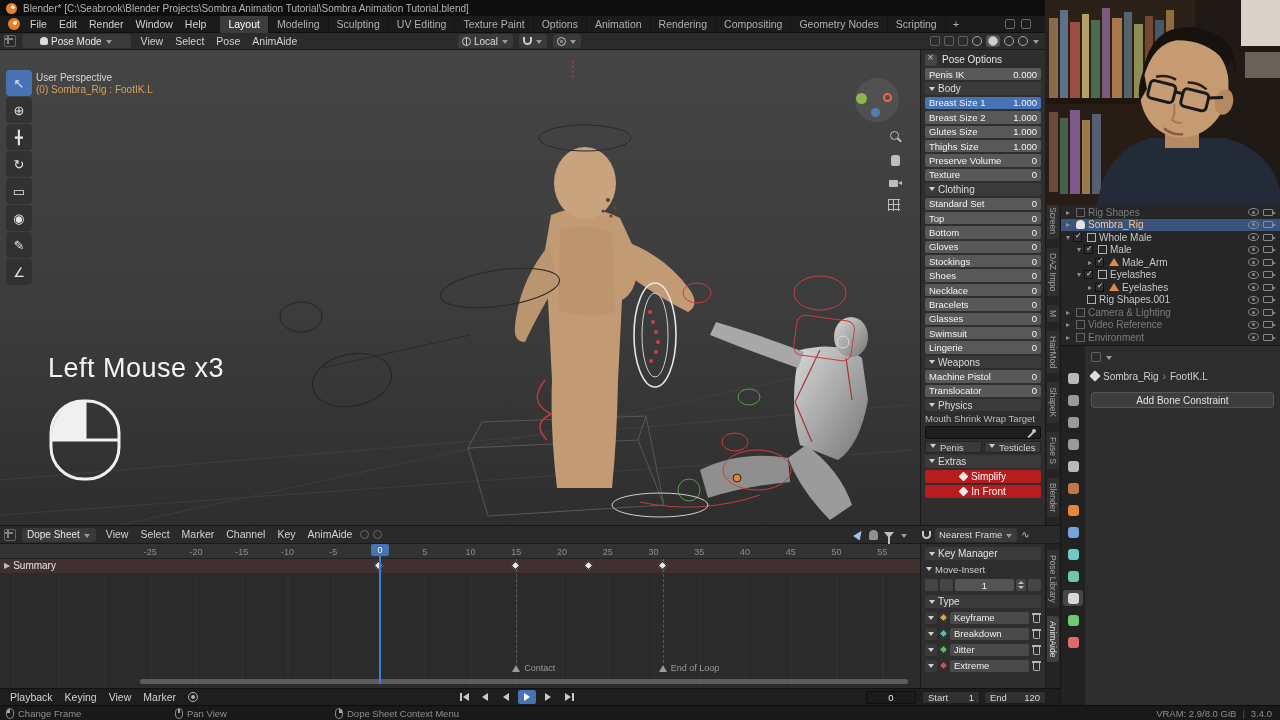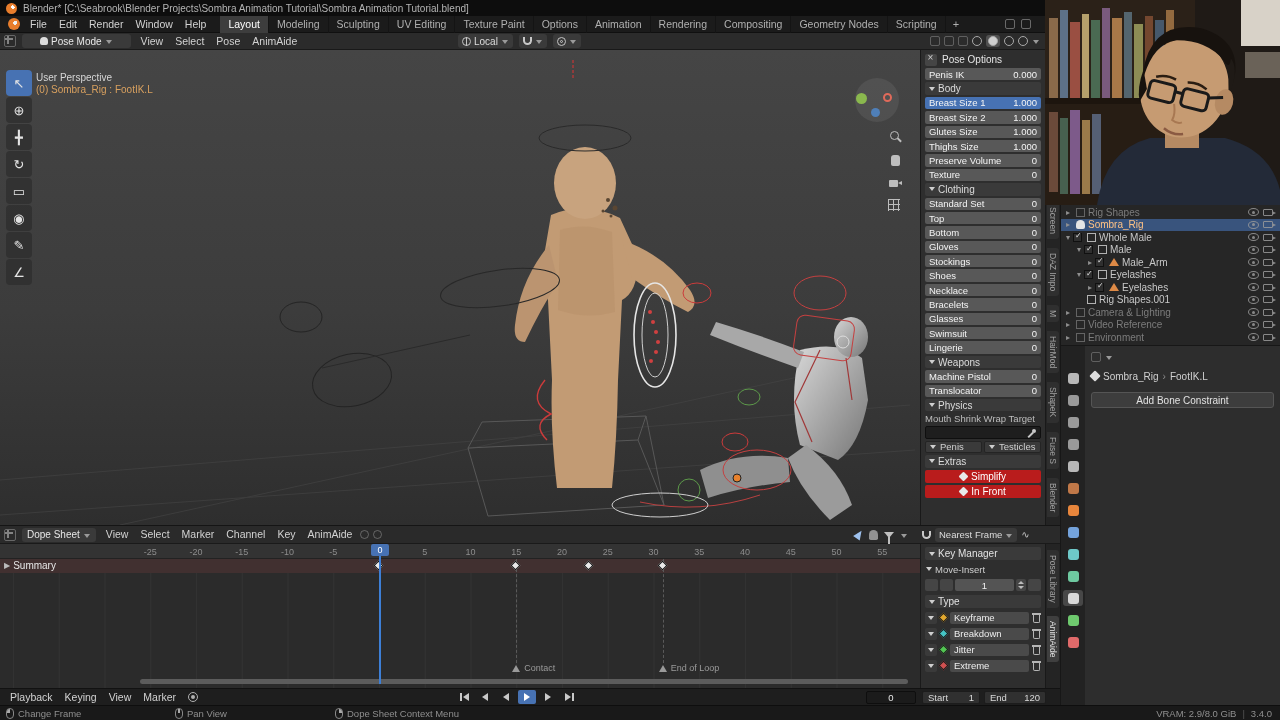--- a/index.html
+++ b/index.html
@@ -90,21 +90,21 @@
 .rig-tab{font-size:10px;color:#e6e6e6}
 .sec{height:12.4px;background:#3a3a3a;border-radius:2px;display:flex;align-items:center;gap:2px;padding:0 3px;font-size:10px;color:#dcdcdc;flex:none}
 .sl{height:12.4px;background:#585858;border-radius:2px;display:flex;justify-content:space-between;align-items:center;padding:0 4px;font-size:9.5px;color:#f4f4f4;flex:none;white-space:nowrap}
 .sl.hl{background:#4772b3}
 .rig-mini-label{font-size:9.5px;color:#bdbdbd;height:11px;flex:none}
 .rig-field{height:12.4px;background:#1e1e1e;border:1px solid #0f0f0f;border-radius:2px;display:flex;justify-content:flex-end;align-items:center;padding:0 3px;flex:none}
 .i-dropper{width:10px;height:10px;position:relative}
 .i-dropper::before{content:'';position:absolute;right:1px;top:1px;width:4px;height:4px;background:#c8c8c8;border-radius:50%}
 .i-dropper::after{content:'';position:absolute;left:0;bottom:2px;width:7px;height:1.5px;background:#c8c8c8;transform:rotate(-45deg)}
 .rig-toggles{display:flex;gap:2px;flex:none}
-.tg{flex:1;height:12.4px;background:#3a3a3a;border:1px solid #242424;border-radius:2px;display:flex;align-items:center;gap:3px;padding:0 3px;font-size:9.5px;color:#d0d0d0;white-space:nowrap}
+.tg{flex:1;height:12.4px;background:#3a3a3a;border:1px solid #242424;border-radius:2px;display:flex;align-items:flex-start;gap:3px;padding:0 3px;font-size:9.5px;color:#d0d0d0;white-space:nowrap}
 .rig-btn{height:13px;background:#b91c1c;border-radius:2px;display:flex;align-items:center;justify-content:center;gap:4px;font-size:10px;color:#fff;flex:none}
 .btn-ico{width:7px;height:7px;background:#e8e8e8;border-radius:1px;transform:rotate(45deg)}
 
 
 .vp-tabs{position:absolute;left:1045px;top:50px;width:15px;height:475px;background:#242424;display:flex;flex-direction:column;align-items:center;gap:9px;padding-top:152px;overflow:hidden;border-left:1px solid #191919}
 .vtab{writing-mode:vertical-rl;font-size:8.5px;color:#a2a2a2;background:#2f2f2f;padding:5px 1px;border-radius:0 3px 3px 0;white-space:nowrap}
 
 
 .webcam{position:absolute;left:1045px;top:0;width:235px;height:205px;z-index:50;overflow:hidden}
 
@@ -377,20 +377,29 @@
         <span class="tool t-rotate"></span>
         <span class="tool t-scale"></span>
         <span class="tool t-transform"></span>
         <span class="tool t-annotate"></span>
         <span class="tool t-measure"></span>
       </div>
 
     <div class="vp-label1">User Perspective</div>
     <div class="vp-label2">(0) Sombra_Rig : FootIK.L</div>
 
+    <div class="screencast">
+      <div class="sc-text">Left Mouse x3</div>
+      <svg class="sc-mouse" width="74" height="84" viewBox="0 0 74 84">
+        <rect x="3" y="3" width="68" height="78" rx="32" fill="none" stroke="#f0f0f0" stroke-width="3"></rect>
+        <path d="M37 3 C19 3 4 17 4 38 L4 42 L37 42 Z" fill="#f0f0f0"></path>
+        <line x1="37" y1="3" x2="37" y2="42" stroke="#f0f0f0" stroke-width="3"></line>
+        <line x1="4" y1="42" x2="70" y2="42" stroke="#f0f0f0" stroke-width="3"></line>
+      </svg>
+    </div>
 
     <div class="navball">
       <span class="nb-dot nb-green"></span>
       <span class="nb-dot nb-red"></span>
       <span class="nb-dot nb-blue"></span>
     </div>
     <div class="gz-col">
       <span class="gz gz-zoom"></span>
       <span class="gz gz-hand"></span>
       <span class="gz gz-cam"></span>

